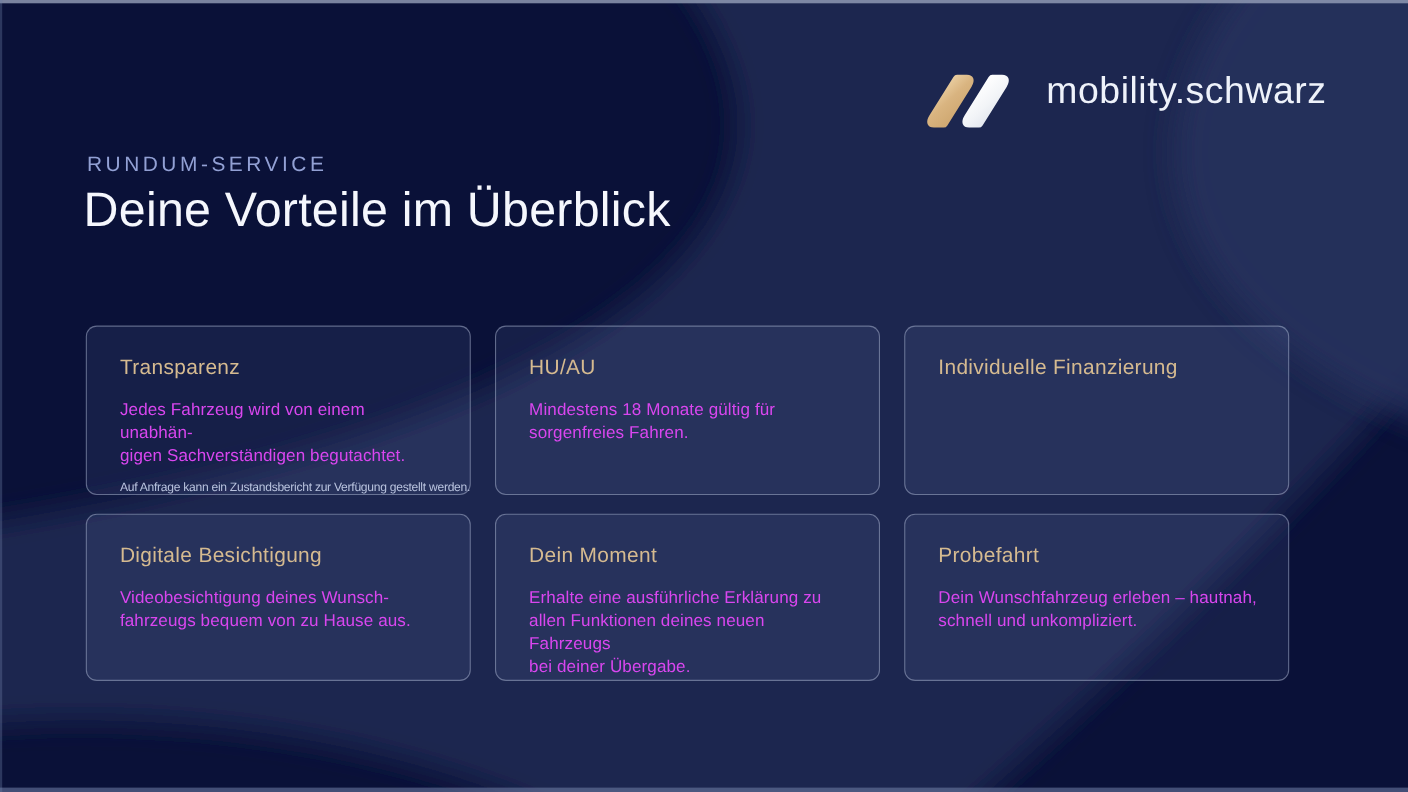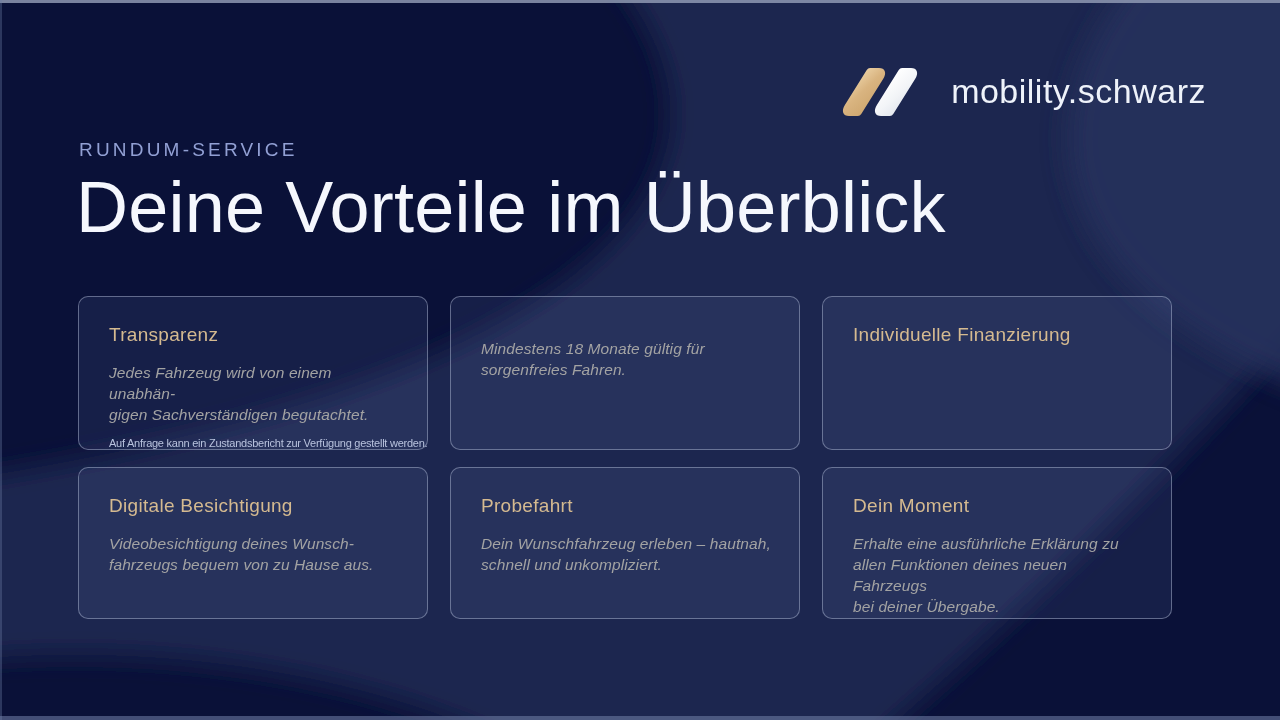--- a/index.html
+++ b/index.html
@@ -17,48 +17,48 @@
 
   
   .edge-top { position:absolute; left:0; top:0; width:100%; height:3px;
     background:rgba(150,160,185,0.8); }
   .edge-bottom { position:absolute; left:0; bottom:0; width:100%; height:4px;
     background:rgba(115,130,170,0.55); }
   .edge-left { position:absolute; left:0; top:0; width:2px; height:100%;
     background:rgba(110,125,165,0.35); }
 
   
-  .logo { position:absolute; top:64px; right:74px; display:flex; align-items:center; gap:28px; }
+  .logo { position:absolute; top:64px; right:74px; display:flex; gap:28px; }
   .logo-icon { position:relative; width:86px; height:54px; }
   .blade { position:absolute; bottom:2px; width:22px; height:48px;
     transform:skewX(-32deg); border-radius:2px 11px 2px 11px; }
   .blade.gold { left:16px; background:linear-gradient(115deg,#e9cda0 0%,#d9b480 45%,#cfa871 100%); }
   .blade.white { left:48px; background:linear-gradient(115deg,#ffffff 0%,#f2f4f7 60%,#e4e8ef 100%); }
   .brand-name { color:#eef2fa; font-size:34px; font-weight:400; letter-spacing:0.5px; }
 
   
   .eyebrow { position:absolute; left:79px; top:139px;
     color:#92a0d4; font-size:19px; font-weight:400; letter-spacing:3.2px; }
   .page-title { position:absolute; left:76px; top:166px;
-    color:#f5f7fd; font-size:72px; font-weight:300; letter-spacing:0.2px; }
+    color:#f5f7fd; font-size:44px; font-weight:300; letter-spacing:0.2px; }
 
   
   .grid { position:absolute; left:78px; top:296px;
     display:grid; grid-template-columns:350px 350px 350px; grid-template-rows:154px 152px;
     column-gap:22px; row-gap:17px; }
   .card {
     position:relative;
     background:rgba(140,160,215,0.10);
     border:1px solid rgba(172,181,207,0.5);
     border-radius:10px;
     padding:26px 28px 20px 30px;
   }
   .card h3 { color:#d5ba90; font-size:19px; font-weight:400; letter-spacing:0.3px; line-height:24px; }
-  .card .desc { margin-top:15px; color:#a3a3a3; font-size:15.5px; font-weight:400;
-    line-height:21px; white-space:pre-line; letter-spacing:0.1px;font-style:italic; }
+  .card .desc { margin-top:15px; color:#d946ef; font-size:15.5px; font-weight:400;
+    line-height:21px; white-space:pre-line; letter-spacing:0.1px; }
   .card .note { margin-top:12px; color:#b9c3de; font-size:11px; letter-spacing:-0.25px;
     white-space:nowrap; }
 </style>
 </head>
 <body>
 
 <div class="stage">
 
   <svg class="bg-svg" width="1280" height="720" viewBox="0 0 1280 720" preserveAspectRatio="none">
     <defs>
@@ -89,41 +89,42 @@
   <div class="grid">
 
     <div class="card">
       <h3>Transparenz</h3>
       <p class="desc">Jedes Fahrzeug wird von einem unabhän-
 gigen Sachverständigen begutachtet.</p>
       <p class="note">Auf Anfrage kann ein Zustandsbericht zur Verfügung gestellt werden.</p>
     </div>
 
     <div class="card">
+      <h3>HU/AU</h3>
       <p class="desc">Mindestens 18 Monate gültig für
 sorgenfreies Fahren.</p>
     </div>
 
     <div class="card">
       <h3>Individuelle Finanzierung</h3>
     </div>
 
     <div class="card">
       <h3>Digitale Besichtigung</h3>
       <p class="desc">Videobesichtigung deines Wunsch-
 fahrzeugs bequem von zu Hause aus.</p>
     </div>
 
     <div class="card">
-      <h3>Probefahrt</h3>
-      <p class="desc">Dein Wunschfahrzeug erleben – hautnah,
-schnell und unkompliziert.</p>
-    </div>
-
-    <div class="card">
       <h3>Dein Moment</h3>
       <p class="desc">Erhalte eine ausführliche Erklärung zu
 allen Funktionen deines neuen Fahrzeugs
 bei deiner Übergabe.</p>
     </div>
 
+    <div class="card">
+      <h3>Probefahrt</h3>
+      <p class="desc">Dein Wunschfahrzeug erleben – hautnah,
+schnell und unkompliziert.</p>
+    </div>
+
   </div>
 </div>
 
 </body></html>

